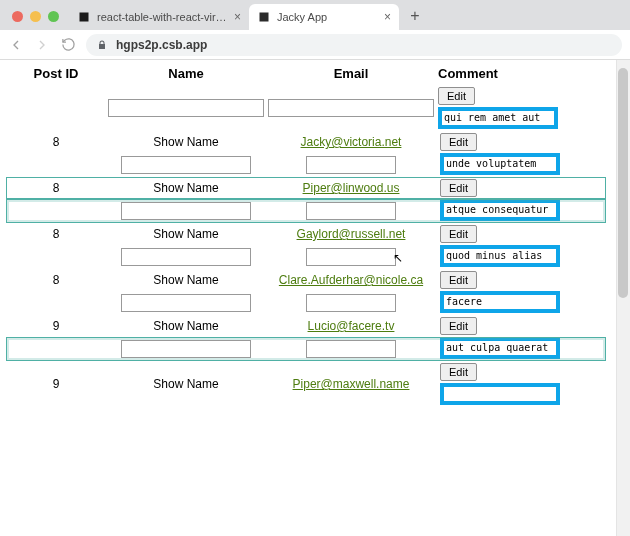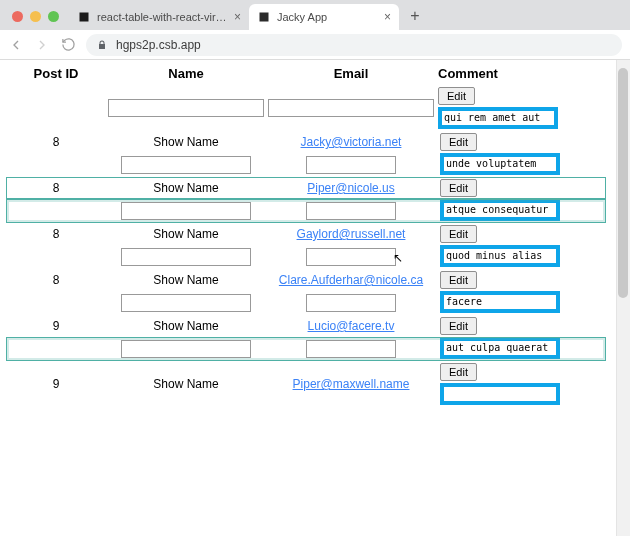--- a/index.html
+++ b/index.html
@@ -16,21 +16,21 @@
 
   .tabs { display:flex; align-items:flex-end; flex:1; height:100%; }
   .tab { height:26px; display:flex; align-items:center; padding:0 8px; font-size:11px; color:#4a4a4a; max-width:180px; min-width:150px; position:relative; }
   .tab.active { background:#fff; border-top-left-radius:6px; border-top-right-radius:6px; }
   .tab .favicon { width:14px; height:14px; margin-right:6px; display:inline-flex; align-items:center; justify-content:center; }
   .tab .label { flex:1; white-space:nowrap; overflow:hidden; text-overflow:ellipsis; }
   .tab .close { margin-left:6px; color:#666; font-size:12px; }
   .newtab { width:24px; height:24px; display:flex; align-items:center; justify-content:center; color:#555; font-size:16px; margin-left:4px; margin-bottom:2px; }
 
   
-  .toolbar { height:30px; background:#fff; border-bottom:1px solid #dcdcdc; display:flex; align-items:center; padding:0 8px; gap:10px; }
+  .toolbar { height:30px; background:#fff; border-bottom:1px solid #dcdcdc; display:flex; align-items:center; padding:0 8px; gap:10px;font-weight:bold; }
   .nav-icon { width:16px; height:16px; color:#7a7a7a; display:flex; align-items:center; justify-content:center; opacity:.7; }
   .addrwrap { flex:1; display:flex; align-items:center; background:#f1f3f4; border-radius:14px; height:22px; padding:0 10px; gap:8px; color:#3c3c3c; font-size:12px; }
   .lock { width:12px; height:12px; color:#5f6368; }
 
   
   .viewport { position:relative; height:calc(536px - 60px); background:#fff; }
   .page { position:absolute; top:0; left:0; right:0; bottom:0; padding:2px 6px 0 6px; overflow:hidden; }
 
   .scrolltrack { position:absolute; top:0; right:0; width:14px; height:100%; background:#f1f1f1; border-left:1px solid #e4e4e4; }
   .scrollthumb { position:absolute; right:2px; top:8px; width:10px; height:230px; background:#c8c8c8; border-radius:5px; }
@@ -42,21 +42,21 @@
   thead tr:last-child td { padding:2px; }
   .hdrinput { width:100%; height:18px; border:1px solid #999; padding:0 2px; font-size:11px; }
   .commenthdr { display:flex; flex-direction:column; align-items:flex-start; gap:2px; }
 
   .btn { font-size:11px; height:18px; background:#efefef; border:1px solid #8f8f8f; border-radius:2px; padding:0 8px; }
   textarea.cmnt { width:120px; height:22px; font-family:monospace; font-size:10px; resize:none; padding:1px 2px; border:4px solid #0ea5e9; overflow:hidden; line-height:1.2; }
 
   
   .datarow td { font-size:12px; padding:2px 4px; text-align:center; vertical-align:middle; }
   .datarow { height:22px; }
-  .datarow .email a { color:#3b82f6; text-decoration:underline; }
+  .datarow .email a { color:#4d7c0f; text-decoration:underline; }
   .editrow td { padding:3px 4px; text-align:center; }
   .editrow input.edit { width:130px; height:18px; border:1px solid #999; }
   .editrow input.edit.sm { width:90px; }
   .commentcell { text-align:left !important; padding-left:4px; }
 
   
   .hl { position:relative; }
   .hl::after { content:""; position:absolute; left:0; right:0; top:0; bottom:0; border:1px solid #4fb0a5; box-shadow:0 0 0 2px rgba(79,176,165,.25) inset; pointer-events:none; }
   .hl2 { position:relative; }
   .hl2::after { content:""; position:absolute; left:0; right:0; top:0; bottom:0; border:1px solid #4fb0a5; pointer-events:none; }
@@ -178,21 +178,21 @@
               </td>
             </tr>
             <tr class="editrow">
               <td></td>
               <td><input class="edit" style=""></td>
               <td><input class="edit sm" style=""></td>
             </tr>
             <tr class="datarow hl2">
               <td>8</td>
               <td>Show Name</td>
-              <td class="email"><a href="#">Piper@nicole.us</a></td>
+              <td class="email"><a href="#">Piper@linwood.us</a></td>
               <td class="commentcell" rowspan="2">
                 <div class="commenthdr">
                   <button class="btn">Edit</button>
                   <textarea class="cmnt" style="">atque consequatur</textarea>
                 </div>
               </td>
             </tr>
             <tr class="editrow hl">
               <td></td>
               <td><input class="edit" style=""></td>

